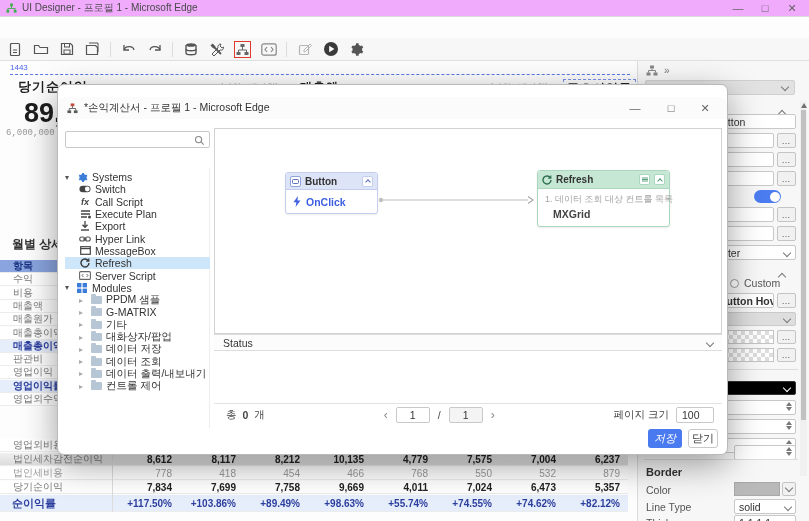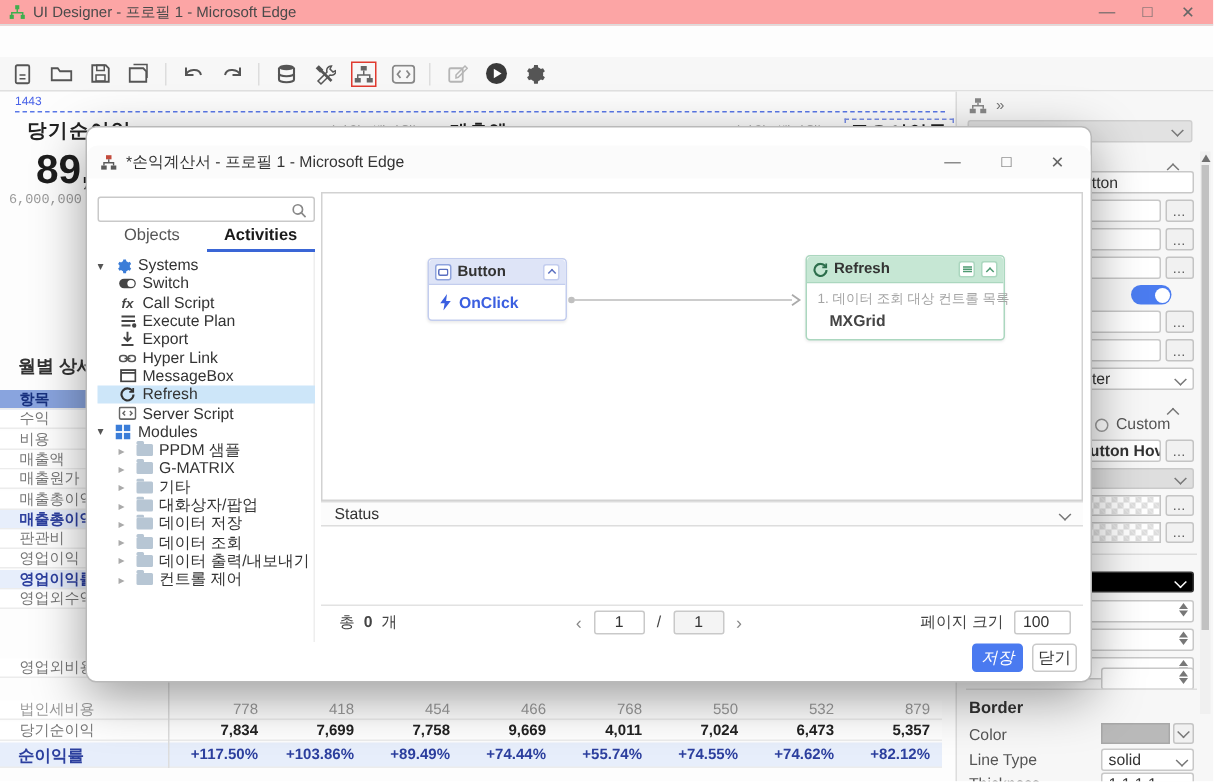--- a/index.html
+++ b/index.html
@@ -3,21 +3,21 @@
 <meta charset="utf-8">
 <style>
   * { margin:0; padding:0; box-sizing:border-box; }
   html,body { width:809px; height:521px; }
   body { font-family:"Liberation Sans", sans-serif; background:#fff; }
   #stage { position:relative; width:809px; height:521px; overflow:hidden; background:#fdfdfd; }
   .abs { position:absolute; }
   .flex { display:flex; align-items:center; }
 
   
-  .titlebar { left:0; top:0; width:809px; height:17px; background:#fca5a5; border-bottom:1px solid #dcdcdc; display:flex; align-items:center; padding:0 6px; gap:5px; }
+  .titlebar { left:0; top:0; width:809px; height:17px; background:#f0abfc; border-bottom:1px solid #dcdcdc; display:flex; align-items:center; padding:0 6px; gap:5px; }
   .titlebar .t { font-size:10px; color:#4a4a4a; }
   .winbtn { font-size:11px; color:#666; width:22px; text-align:center; }
   .urlbar { left:0; top:17px; width:809px; height:21px; background:#fff; border-bottom:1px solid #e4e4e4; display:flex; align-items:center; padding:0 8px; gap:7px; }
   .urlbar .u { font-size:12px; color:#333; }
   .toolbar { left:0; top:38px; width:809px; height:23px; background:#f7f7f7; border-bottom:1px solid #e0e0e0; display:flex; align-items:center; padding:0 6px; gap:9px; }
   .tbi { width:17px; height:17px; display:flex; align-items:center; justify-content:center; }
   .tsep { width:1px; height:15px; background:#ddd; }
 
   
   .h1 { font-size:13px; font-weight:bold; color:#222; letter-spacing:1px; }
@@ -219,20 +219,31 @@
   <div class="rrow rowhl" style="left:0; top:379.7px;">
       <span class="rlabel">영업이익률</span>
     </div>
   <div class="rrow" style="left:0; top:393px;">
       <span class="rlabel">영업외수익</span>
     </div>
 
   <div class="rrow" style="left:0; top:439px;">
       <span class="rlabel">영업외비용</span>
     </div>
+  <div class="rrow rowstrong" style="left:0; top:453px; background:linear-gradient(180deg,#f0f0f0,#dcdcdc);">
+    <span class="rlabel">법인세차감전순이익</span>
+    <span class="rcell">8,612</span>
+      <span class="rcell">8,117</span>
+      <span class="rcell">8,212</span>
+      <span class="rcell">10,135</span>
+      <span class="rcell">4,779</span>
+      <span class="rcell">7,575</span>
+      <span class="rcell">7,004</span>
+      <span class="rcell">6,237</span>
+  </div>
   <div class="rrow rowmuted" style="left:0; top:467px;">
     <span class="rlabel">법인세비용</span>
     <span class="rcell">778</span>
       <span class="rcell">418</span>
       <span class="rcell">454</span>
       <span class="rcell">466</span>
       <span class="rcell">768</span>
       <span class="rcell">550</span>
       <span class="rcell">532</span>
       <span class="rcell">879</span>
@@ -246,21 +257,21 @@
       <span class="rcell">4,011</span>
       <span class="rcell">7,024</span>
       <span class="rcell">6,473</span>
       <span class="rcell">5,357</span>
   </div>
   <div class="rrow rowhl" style="left:0; top:495px; height:17px;">
     <span class="rlabel" style="padding-left:12px; font-size:11px;">순이익률</span>
     <span class="rcell">+117.50%</span>
       <span class="rcell">+103.86%</span>
       <span class="rcell">+89.49%</span>
-      <span class="rcell">+74.44%</span>
+      <span class="rcell">+98.63%</span>
       <span class="rcell">+55.74%</span>
       <span class="rcell">+74.55%</span>
       <span class="rcell">+74.62%</span>
       <span class="rcell">+82.12%</span>
   </div>
   <div class="abs" style="left:112px; top:439px; width:1px; height:73px; background:#ddd;"></div>
 
   <div class="abs rpanel">
     <div class="abs flex" style="left:8px; top:4px; gap:6px;">
       <svg width="12" height="11" viewBox="0 0 12 11">
@@ -376,24 +387,20 @@
       <span class="winbtn" style="width:30px;">—</span>
       <span class="winbtn" style="width:30px;">□</span>
       <span class="winbtn" style="width:26px;">✕</span>
     </div>
 
     <div class="search">
       <svg style="position:absolute; right:4px; top:3px;" width="11" height="11" viewBox="0 0 12 12">
           <circle cx="5" cy="5" r="3.4" fill="none" stroke="#888" stroke-width="1.2"></circle>
           <path d="M7.6 7.6 10.6 10.6" stroke="#888" stroke-width="1.2"></path>
         </svg>
-    </div>
-    <div class="abs" style="left:7px; top:66px; width:145px; display:flex;">
-      <span class="tab" style="width:50%;">Objects</span>
-      <span class="tab active" style="width:50%;">Activities</span>
     </div>
     <div class="abs" style="left:7px; top:83px; width:145px; height:260px; border-right:1px solid #eee;"></div>
 
     <div class="trow" style="top:86px;">
       <span class="texp">▾</span>
       <span class="tico">
           <svg width="11" height="11" viewBox="0 0 24 24">
             <path fill="#3b7dd8" d="M12 8a4 4 0 1 0 0 8 4 4 0 0 0 0-8zm9 4c0-.6-.1-1.1-.2-1.6l2-1.5-2-3.4-2.3 1a7.7 7.7 0 0 0-2.8-1.6L15.3 2h-4l-.4 2.9c-1 .3-2 .9-2.8 1.6l-2.3-1-2 3.4 2 1.5a7 7 0 0 0 0 3.2l-2 1.5 2 3.4 2.3-1c.8.7 1.8 1.3 2.8 1.6l.4 2.9h4l.4-2.9c1-.3 2-.9 2.8-1.6l2.3 1 2-3.4-2-1.5c.1-.5.2-1 .2-1.6z"></path>
           </svg>
         </span>

